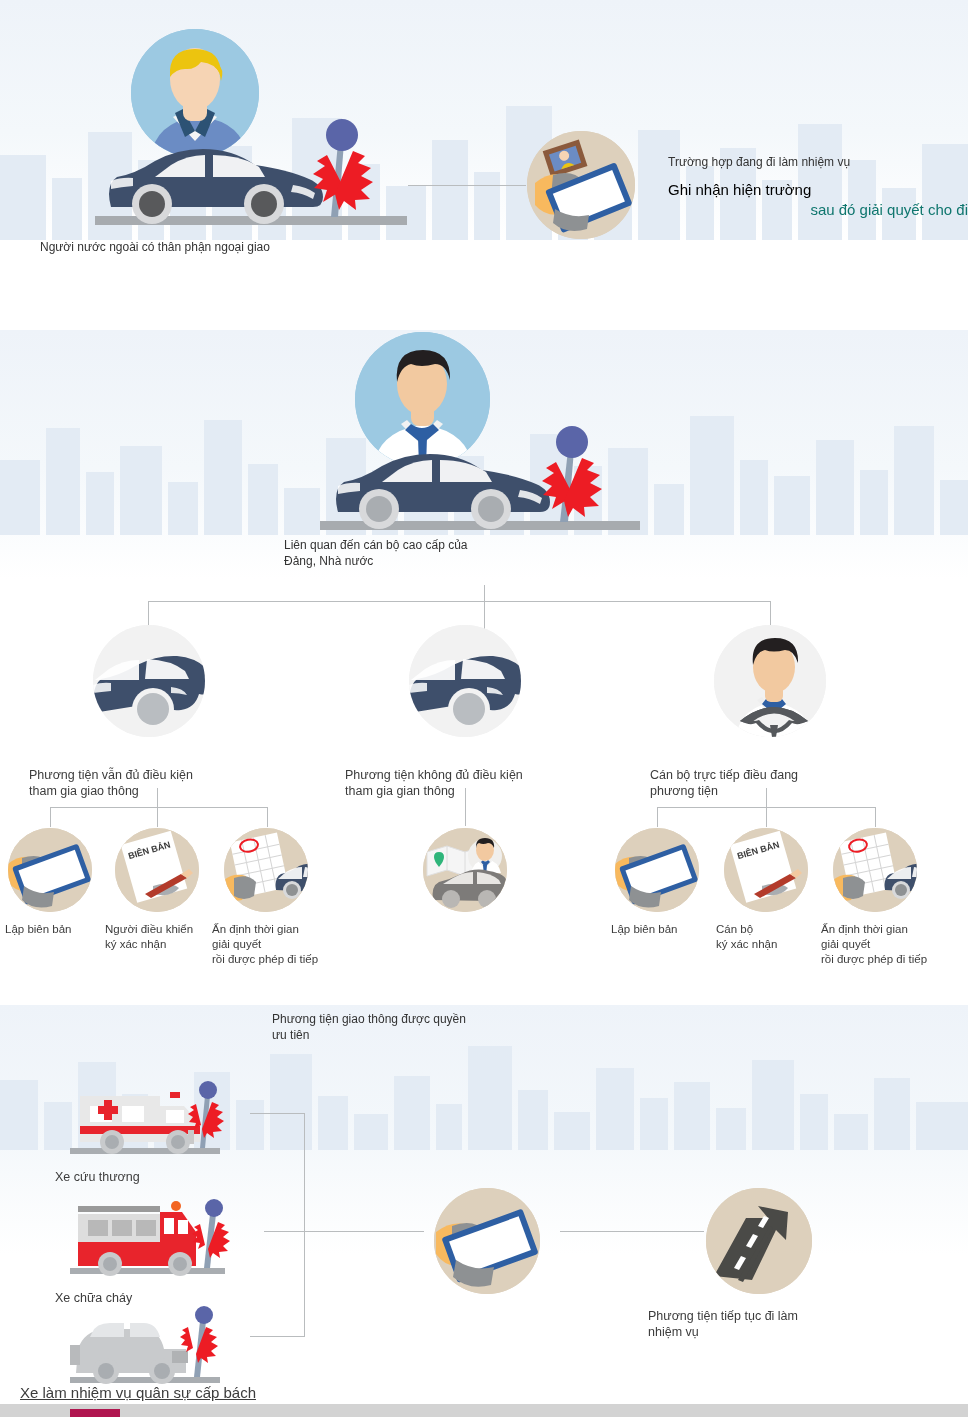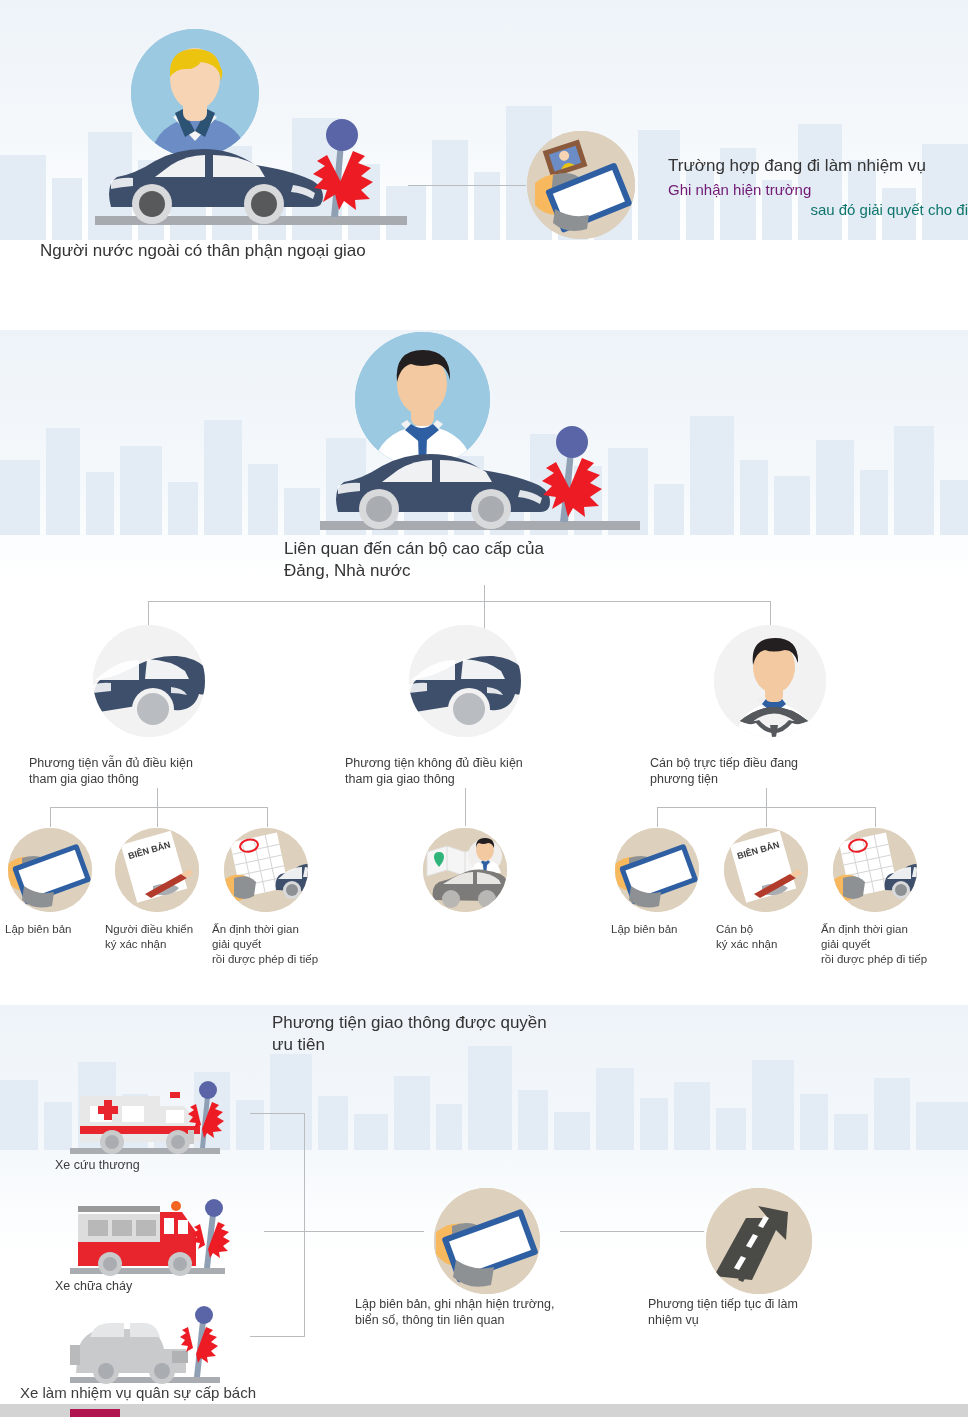--- a/index.html
+++ b/index.html
@@ -31,23 +31,23 @@
   }
 
   
   .cap {
     position: absolute;
     text-align: left;
     color: #3a3a3a;
     line-height: 1.3;
     white-space: pre-line;
   }
-  .cap-lg { font-size: 17px; color: #333; }
+  .cap-lg { font-size: 12px; color: #333; }
   .cap-md { font-size: 15px; color: #3c3c3c; }
-  .cap-sm { font-size: 12.5px; color: #3c3c3c; }
+  .cap-sm { font-size: 12.5px; color: #3c3c3c; margin-top: 12px; }
   .cap-xs { font-size: 11.5px; color: #3c3c3c; }
 
   
   .ln { position: absolute; background: #b9bcbe; }
   .ln-h { height: 1px; }
   .ln-v { width: 1px; }
 
   
   .plate {
     position: absolute;
@@ -148,21 +148,21 @@
       <path d="M26 44 q20-6 30 6 l-4 16 q-14 8-28 0z" fill="#8e9193"></path>
       <g transform="rotate(-22 60 62)">
         <rect x="22" y="44" width="76" height="46" rx="3" fill="#2e5fa3"></rect>
         <rect x="28" y="50" width="64" height="34" fill="#ffffff"></rect>
       </g>
       <path d="M28 78 q16 10 34 6 l-2 14 q-20 6-34-6z" fill="#8e9193"></path>
     </svg>
   </div>
 
   <span class="cap cap-lg" style="left:668px; top:155px; width:300px; text-align:left;">Trường hợp đang đi làm nhiệm vụ</span>
-  <span class="cap cap-md" style="left:668px; top:180px; width:300px; text-align:left; color:#701a75;">Ghi nhận hiện trường</span>
+  <span class="cap cap-md" style="left:668px; top:180px; width:300px; text-align:left; color:#000000;">Ghi nhận hiện trường</span>
   <span class="cap cap-md" style="left:668px; top:200px; width:300px; text-align:right; color:#0f766e;">sau đó giải quyết cho đi</span>
 
   <div class="sky-grad" style="top:330px; height:250px;"></div>
   <svg class="skyline" style="top:360px; height:175px;" width="968" height="175" viewBox="0 0 968 175">
     <g fill="#e3ebf4">
       <rect x="0" y="100" width="40" height="75"></rect>
         <rect x="46" y="68" width="34" height="107"></rect>
       <rect x="86" y="112" width="28" height="63"></rect>
         <rect x="120" y="86" width="42" height="89"></rect>
       <rect x="168" y="122" width="30" height="53"></rect>
@@ -254,21 +254,21 @@
       <path d="M0 88 q-2-26 8-34 q18-3 36-14 q20-10 40-9 q22 2 32 16 q10 12 4 18 q-4 6-14 4 q-4 14-18 16 q-14 2-20-8 z" fill="#3e4f6b"></path>
       <path d="M16 44 q14-9 30-9 v20 h-44z" fill="#ffffff" opacity="0.93"></path>
       <path d="M54 34 q24 1 38 12 l4 8 h-44z" fill="#ffffff" opacity="0.93"></path>
       <path d="M0 60 q8-3 18-2 l0 8 q-10 1-18 2z" fill="#ffffff" opacity="0.85"></path>
       <path d="M78 62 q12 1 16 8 q-8-2-16-2z" fill="#ffffff" opacity="0.85"></path>
       <circle cx="60" cy="84" r="21" fill="#f2f2f2"></circle>
         <circle cx="60" cy="84" r="16" fill="#b9bdc1"></circle>
     </svg>
   </div>
   <span class="cap cap-sm" style="left:345px; top:755px; width:240px;">Phương tiện không đủ điều kiện
-tham gia giao thông</span>
+tham gia gian thông</span>
 
   <div class="plate plate-grey" style="left:714px; top:625px; width:112px; height:112px;">
     <svg width="112" height="112" viewBox="0 0 112 112">
       <rect width="112" height="112" fill="#f2f2f2"></rect>
       <path d="M22 112 q4-28 34-34 h8 q30 6 34 34 z" fill="#ffffff"></path>
       <path d="M48 72 l8 10 8-10 5 3 -13 14 -13-14z" fill="#eeeeee"></path>
       <path d="M52 74 q8 6 16 0 l4 5 -12 10 -12-10z" fill="#2e5fa3"></path>
       <path d="M57 84 l7 0 -1 24 -5 0z" fill="#2e5fa3"></path>
       <rect x="51" y="55" width="18" height="22" rx="6" fill="#f2c9a0"></rect>
       <ellipse cx="60" cy="42" rx="21" ry="26" fill="#f2c9a0"></ellipse>
@@ -544,42 +544,40 @@
       <circle cx="56" cy="66" r="13" fill="#c8cacc"></circle>
         <circle cx="56" cy="66" r="8" fill="#a9adb1"></circle>
       <circle cx="112" cy="66" r="13" fill="#c8cacc"></circle>
         <circle cx="112" cy="66" r="8" fill="#a9adb1"></circle>
     </g>
     <g fill="#ed1c24">
       <path d="M138 22 l-6 3 4 3 -6 4 5 3 -4 5 7 1 -2 6 7-4 z"></path>
       <path d="M156 22 l7 3 -4 4 8 3 -6 5 7 4 -7 5 5 5 -9 1 1 6 -7-5 -3 5 -2-9z"></path>
     </g>
   </svg>
-  <span class="cap cap-md" style="left:20px; top:1383px; width:300px;">Xe làm nhiệm vụ quân sự cấp bách</span>
+  <span class="cap cap-md" style="left:20px; top:1383px; width:300px;text-decoration:underline;">Xe làm nhiệm vụ quân sự cấp bách</span>
 
   <div class="ln ln-h" style="left:250px; top:1113px; width:55px;"></div>
   <div class="ln ln-v" style="left:304px; top:1113px; height:223px;"></div>
   <div class="ln ln-h" style="left:250px; top:1336px; width:55px;"></div>
   <div class="ln ln-h" style="left:264px; top:1231px; width:160px;"></div>
   <div class="ln ln-h" style="left:560px; top:1231px; width:144px;"></div>
 
   <div class="plate plate-beige" style="left:434px; top:1188px; width:106px; height:106px;">
     <svg width="106" height="106" viewBox="0 0 106 106">
       <rect width="106" height="106" fill="#ddd0bc"></rect>
       <path d="M2 44 q16-12 32-7 l5 17 -5 22 q-20 7-32-10z" fill="#f8b95e"></path>
       <path d="M18 38 q22-8 34 6 l-3 20 q-15 10-31 1z" fill="#8e9193"></path>
       <g transform="rotate(-20 55 55)">
         <rect x="12" y="34" width="86" height="48" rx="3" fill="#2e5fa3"></rect>
         <rect x="18" y="40" width="74" height="36" fill="#ffffff"></rect>
       </g>
       <path d="M22 72 q18 12 38 7 l-3 18 q-22 6-38-8z" fill="#8e9193"></path>
     </svg>
   </div>
-  <span class="cap cap-sm" style="left:355px; top:1296px; width:265px;">Lập biên bản, ghi nhận hiện trường,
-biển số, thông tin liên quan</span>
 
   <div class="plate plate-beige" style="left:706px; top:1188px; width:106px; height:106px;">
     <svg width="106" height="106" viewBox="0 0 106 106">
       <rect width="106" height="106" fill="#ddd0bc"></rect>
       <path d="M8 88 L40 30 L62 30 L52 18 L82 24 L80 52 L70 42 L46 92 z" fill="#4a4a47"></path>
       <g fill="#ffffff">
         <path d="M28 80 l7-12 5 2 -7 12z"></path>
         <path d="M40 58 l7-12 5 2 -7 12z"></path>
         <path d="M52 38 l6-10 5 2 -6 10z"></path>
       </g>

